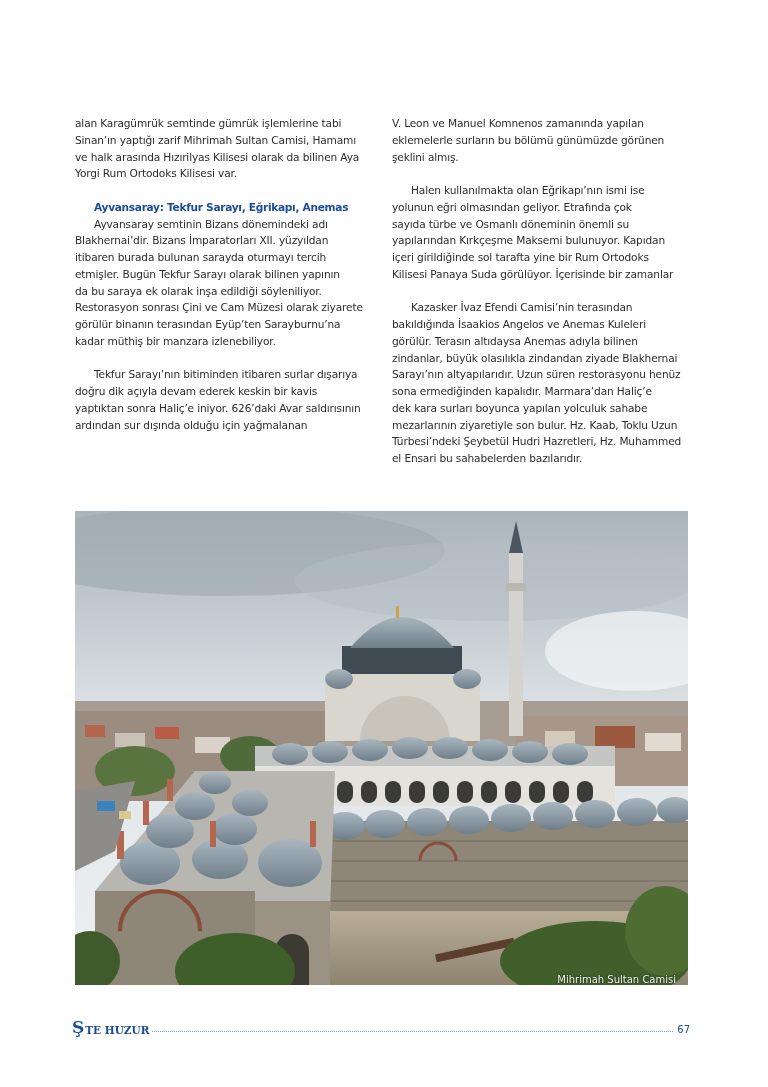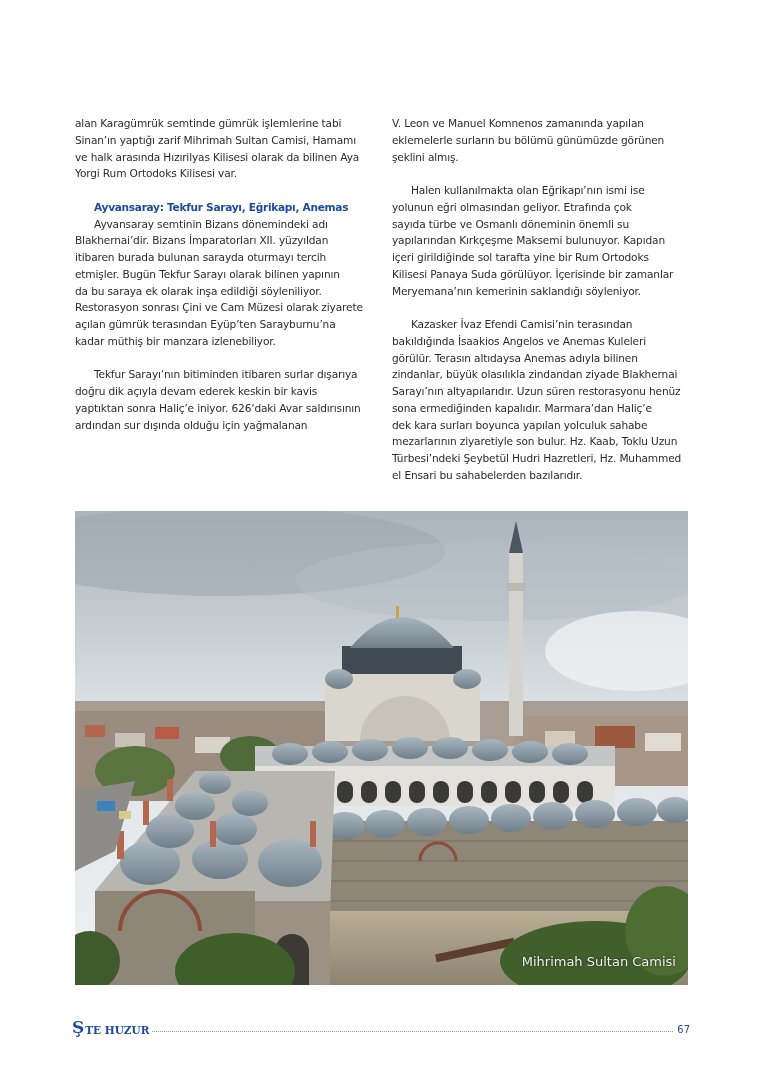--- a/index.html
+++ b/index.html
@@ -7,21 +7,21 @@
          font-family:"DejaVu Sans", sans-serif; color:#2b2b2b; }
   .col { position:absolute; top:115px; font-size:10.6px; line-height:16.75px; letter-spacing:-0.15px; }
   .col.left { left:75px; width:300px; }
   .col.right { left:392px; width:300px; }
   .line { white-space:nowrap; display:block; }
   .indent { padding-left:19px; }
   .blank { height:16.75px; }
   .heading { color:#1a4b9c; font-weight:bold; padding-left:19px; white-space:nowrap; display:block; letter-spacing:-0.3px; }
   .photo { position:absolute; left:75px; top:511px; width:613px; height:474px; overflow:hidden; }
   .photo svg { display:block; }
-  .caption { position:absolute; right:12px; bottom:16px; color:#f2f2f2; font-size:13px; text-shadow:0 0 2px rgba(0,0,0,0.7); }
+  .caption { position:absolute; right:12px; bottom:0; color:#f2f2f2; font-size:10px; text-shadow:0 0 2px rgba(0,0,0,0.7); }
   .footer { position:absolute; left:72px; top:1014px; width:618px; height:22px; display:flex; align-items:flex-end; }
   .logo { display:flex; align-items:flex-end; color:#1a4b9c; font-family:"DejaVu Serif", serif; font-weight:bold; font-size:10.5px; }
   .logo .s { font-size:17px; line-height:17px; margin-right:1px; }
   .dots { flex:1; border-bottom:1px dotted #7a9cc9; margin:0 4px 4px 3px; }
   .pagenum { color:#1a4b9c; font-size:10px; margin-bottom:1px; }
 </style>
 </head>
 <body>
 
 <div class="col left">
@@ -30,41 +30,40 @@
   <span class="line">ve halk arasında Hızırilyas Kilisesi olarak da bilinen Aya</span>
   <span class="line">Yorgi Rum Ortodoks Kilisesi var.</span>
   <div class="blank"></div>
   <span class="heading">Ayvansaray: Tekfur Sarayı, Eğrikapı, Anemas</span>
   <span class="line indent">Ayvansaray semtinin Bizans dönemindeki adı</span>
   <span class="line">Blakhernai’dir. Bizans İmparatorları XII. yüzyıldan</span>
   <span class="line">itibaren burada bulunan sarayda oturmayı tercih</span>
   <span class="line">etmişler. Bugün Tekfur Sarayı olarak bilinen yapının</span>
   <span class="line">da bu saraya ek olarak inşa edildiği söyleniliyor.</span>
   <span class="line">Restorasyon sonrası Çini ve Cam Müzesi olarak ziyarete</span>
-  <span class="line">açılan gümrük terasından Eyüp’ten Sarayburnu’na</span>
+  <span class="line">görülür binanın terasından Eyüp’ten Sarayburnu’na</span>
   <span class="line">kadar müthiş bir manzara izlenebiliyor.</span>
   <div class="blank"></div>
   <span class="line indent">Tekfur Sarayı’nın bitiminden itibaren surlar dışarıya</span>
   <span class="line">doğru dik açıyla devam ederek keskin bir kavis</span>
   <span class="line">yaptıktan sonra Haliç’e iniyor. 626’daki Avar saldırısının</span>
   <span class="line">ardından sur dışında olduğu için yağmalanan</span>
 </div>
 
 <div class="col right">
   <span class="line">V. Leon ve Manuel Komnenos zamanında yapılan</span>
   <span class="line">eklemelerle surların bu bölümü günümüzde görünen</span>
   <span class="line">şeklini almış.</span>
   <div class="blank"></div>
   <span class="line indent">Halen kullanılmakta olan Eğrikapı’nın ismi ise</span>
   <span class="line">yolunun eğri olmasından geliyor. Etrafında çok</span>
   <span class="line">sayıda türbe ve Osmanlı döneminin önemli su</span>
   <span class="line">yapılarından Kırkçeşme Maksemi bulunuyor. Kapıdan</span>
   <span class="line">içeri girildiğinde sol tarafta yine bir Rum Ortodoks</span>
   <span class="line">Kilisesi Panaya Suda görülüyor. İçerisinde bir zamanlar</span>
-  <span class="line">Meryemana’nın kemerinin saklandığı söyleniyor.</span>
   <div class="blank"></div>
   <span class="line indent">Kazasker İvaz Efendi Camisi’nin terasından</span>
   <span class="line">bakıldığında İsaakios Angelos ve Anemas Kuleleri</span>
   <span class="line">görülür. Terasın altıdaysa Anemas adıyla bilinen</span>
   <span class="line">zindanlar, büyük olasılıkla zindandan ziyade Blakhernai</span>
   <span class="line">Sarayı’nın altyapılarıdır. Uzun süren restorasyonu henüz</span>
   <span class="line">sona ermediğinden kapalıdır. Marmara’dan Haliç’e</span>
   <span class="line">dek kara surları boyunca yapılan yolculuk sahabe</span>
   <span class="line">mezarlarının ziyaretiyle son bulur. Hz. Kaab, Toklu Uzun</span>
   <span class="line">Türbesi’ndeki Şeybetül Hudri Hazretleri, Hz. Muhammed</span>

